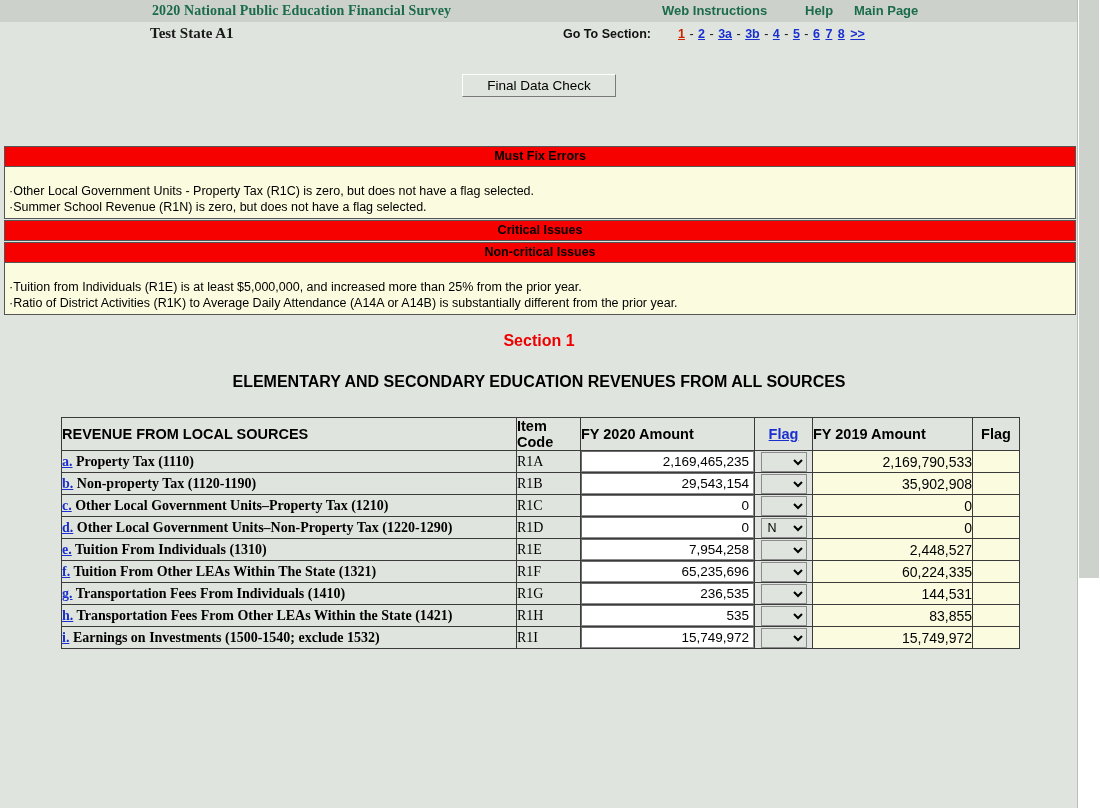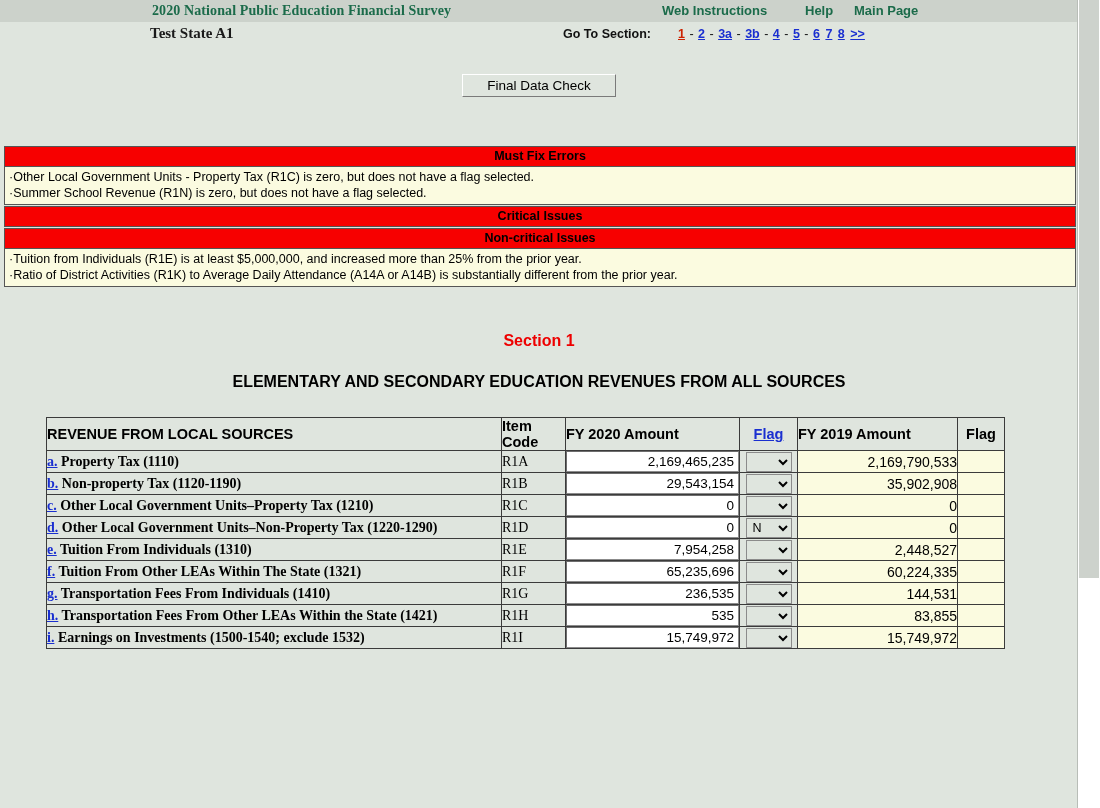--- a/index.html
+++ b/index.html
@@ -158,21 +158,21 @@
     font-weight: bold;
     font-size: 12.5px;
     padding: 2px 0 3px 0;
     border: 1px solid #555;
     font-family: "Liberation Sans", sans-serif;
   }
   .listbox {
     background: #fbfbe0;
     border: 1px solid #555;
     border-top: 0;
-    padding: 2px 4px 3px 4px;
+    padding: 16px 4px 3px 4px;
     font-size: 12.5px;
     color: #000;
   }
   .listbox div {
     line-height: 16px;
     white-space: nowrap;
   }
   .spacer2 { height: 1px; }
 
   
@@ -191,21 +191,21 @@
     width: 1078px;
     text-align: center;
     color: #000;
     font-weight: bold;
     font-size: 16px;
   }
 
   
   .tbl-wrap {
     position: absolute;
-    left: 46px; top: 417px;
+    left: 61px; top: 417px;
     width: 912px;
   }
   table.grid {
     border-collapse: collapse;
     width: 958px;
     background: #dfe5de;
     table-layout: fixed;
   }
   table.grid td, table.grid th {
     border: 1px solid #3b3b3b;

